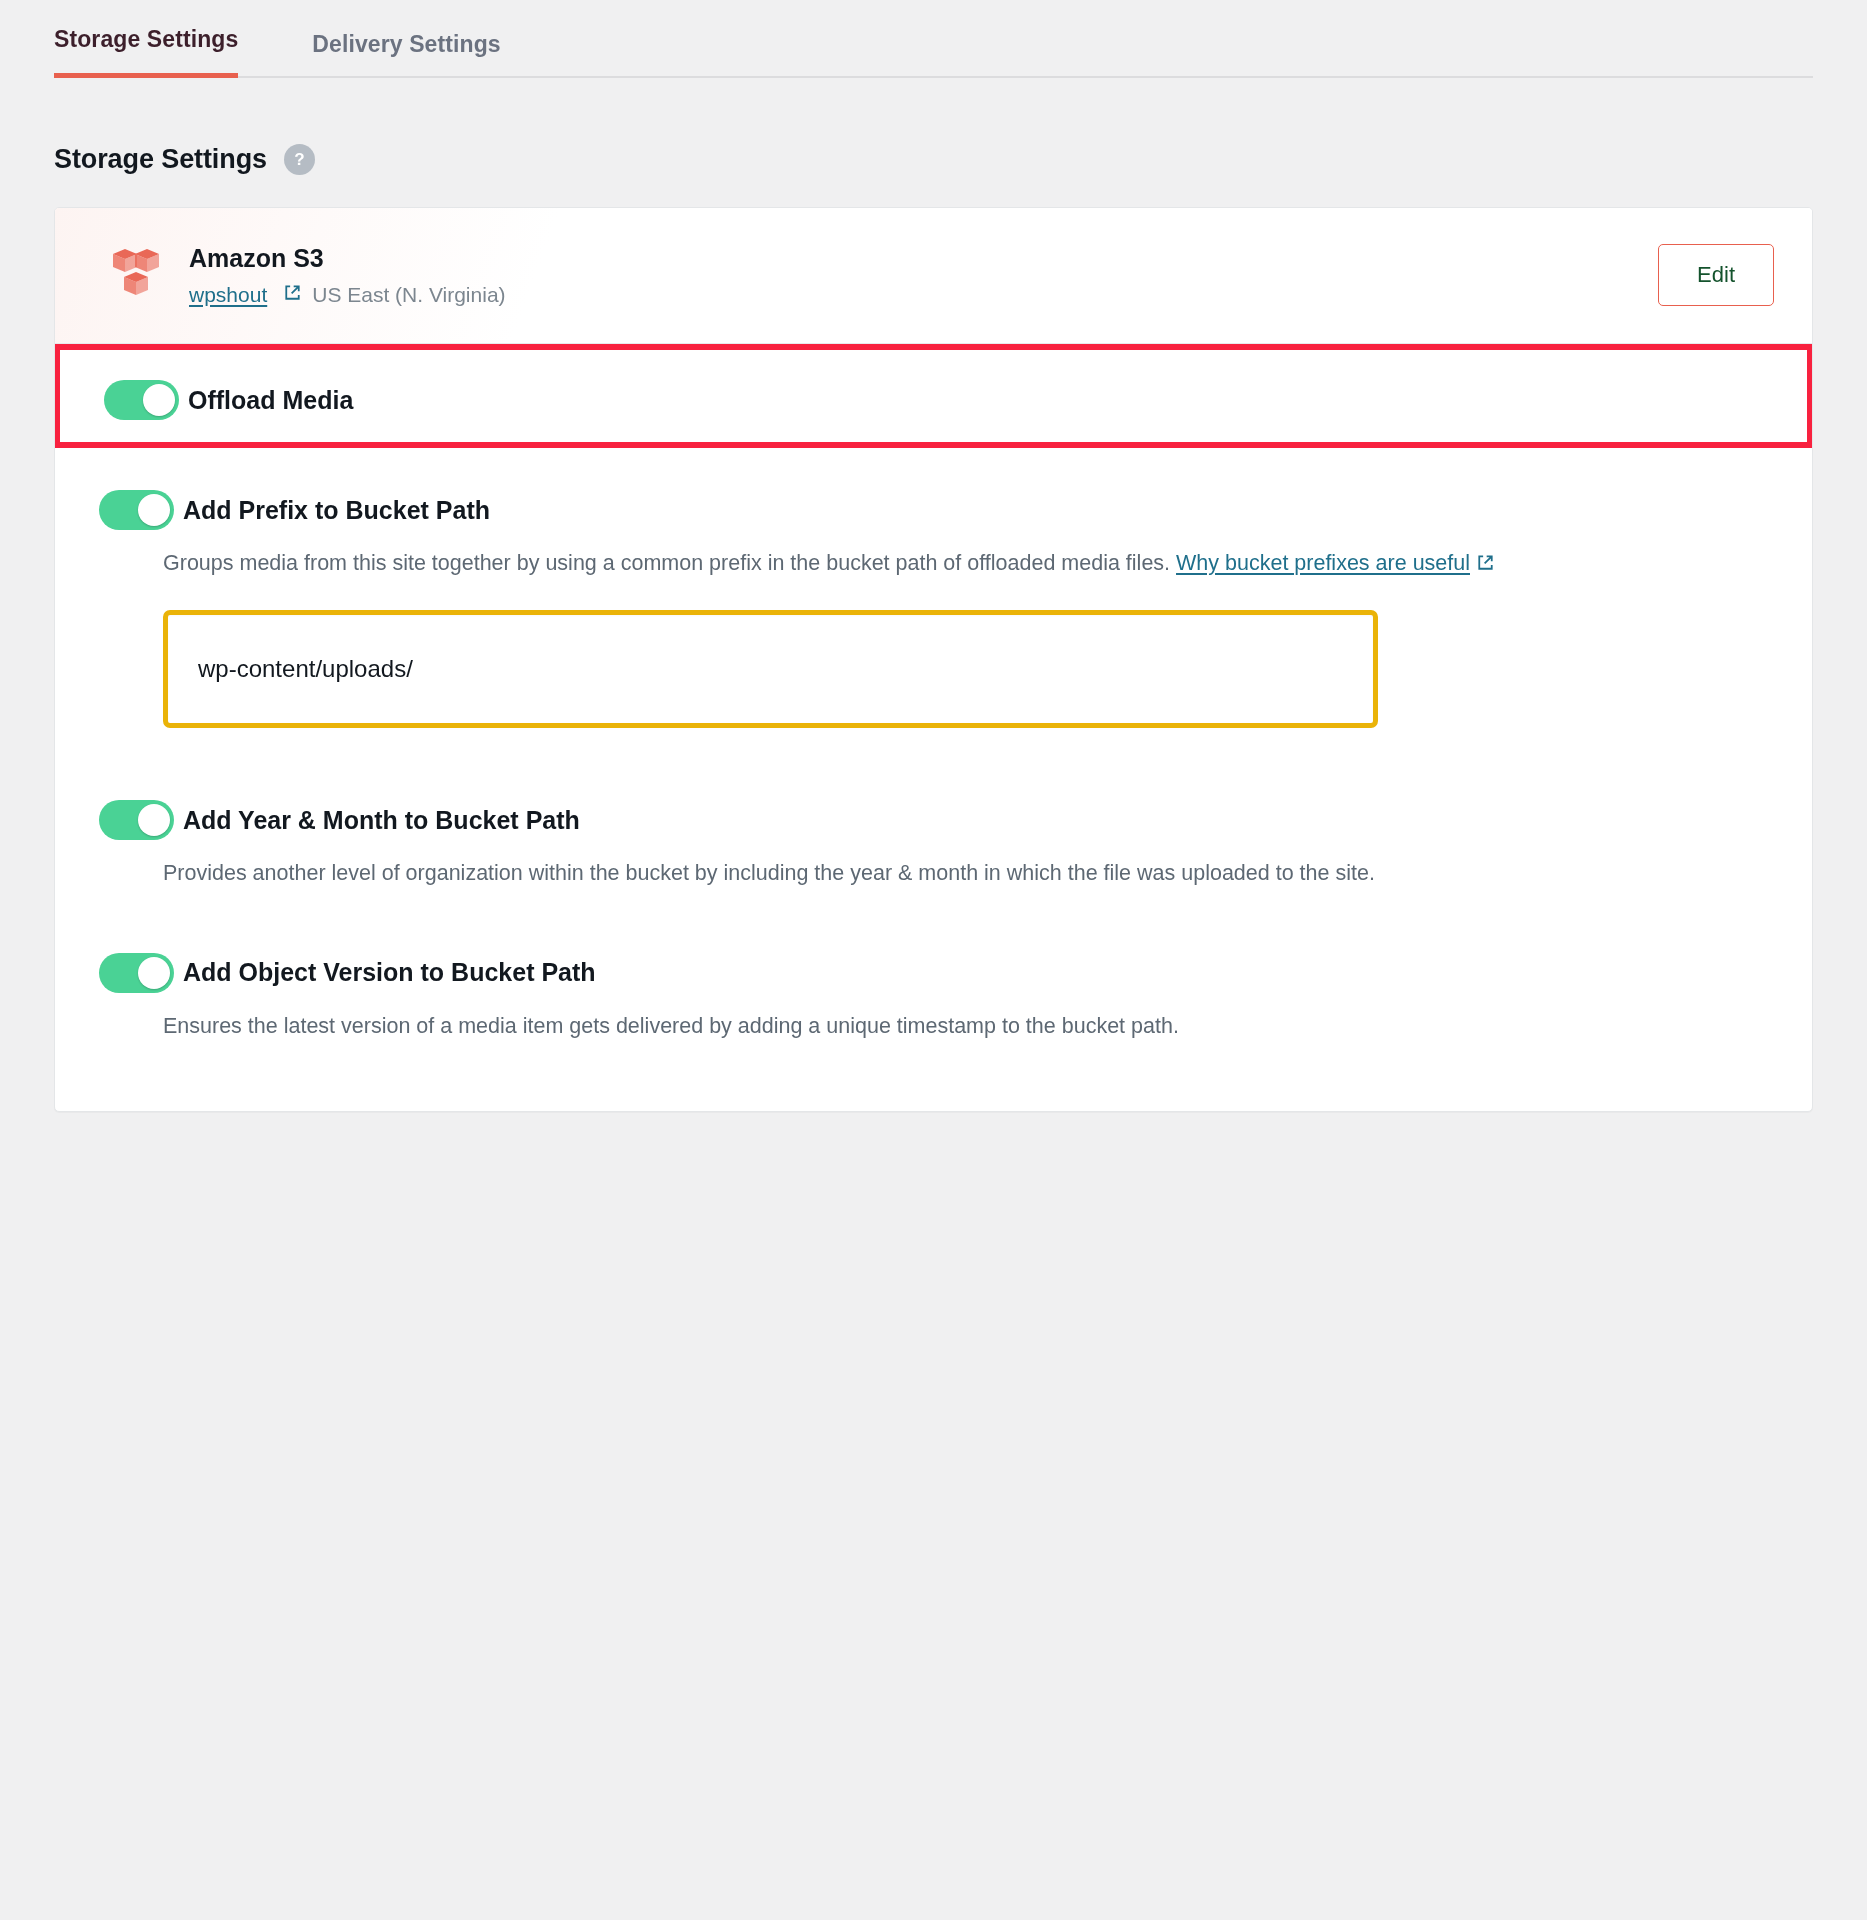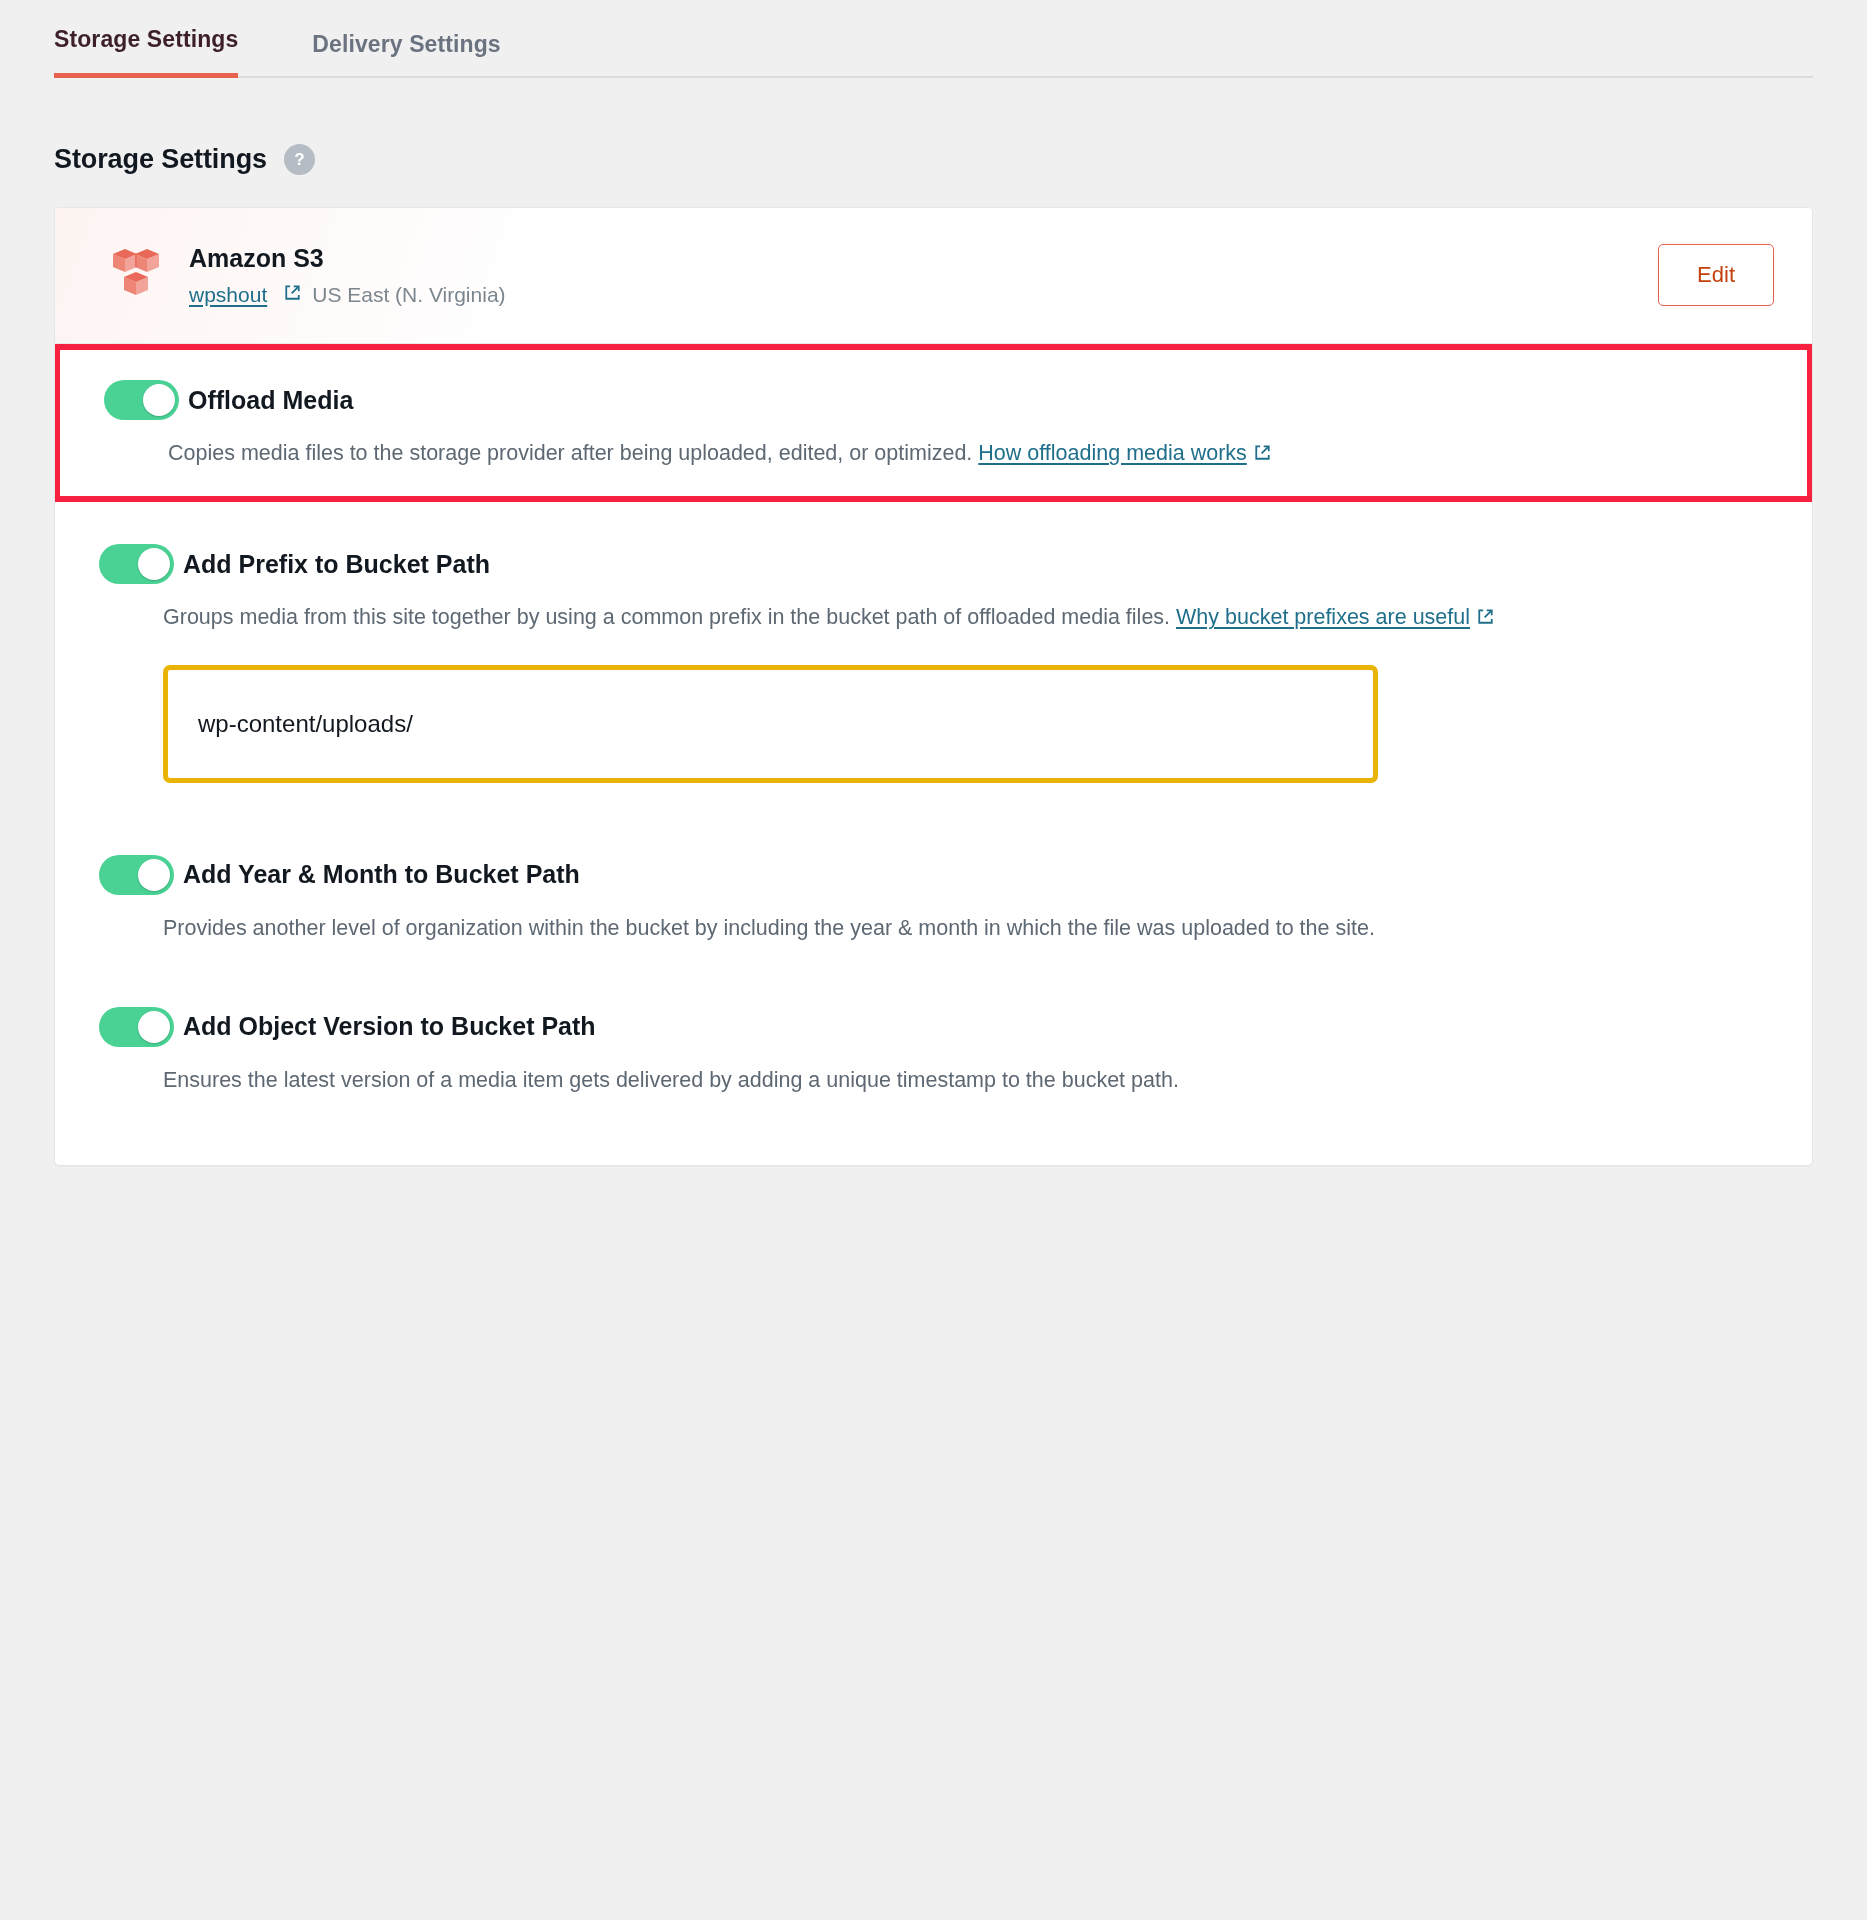--- a/index.html
+++ b/index.html
@@ -89,21 +89,21 @@
   }
   .provider-sub { display: flex; align-items: center; gap: 10px; font-size: 21px; }
   .provider-sub a {
     color: #1f6f8b;
     text-decoration: underline;
     text-underline-offset: 3px;
   }
   .provider-region { color: #7c868f; }
   .edit-btn {
     border: 1px solid #e8604e;
-    color: #c2410c;
+    color: #14532d;
     background: #ffffff;
     border-radius: 5px;
     font-size: 22px;
     padding: 17px 38px;
     cursor: pointer;
     font-family: "Liberation Sans", sans-serif;
   }
 
   
   .highlight-wrap {
@@ -235,26 +235,20 @@
 
     <div class="highlight-wrap">
 
       <div class="setting">
         <div class="setting-head">
           <div class="toggle on">
               <span class="knob"></span>
             </div>
           <div class="setting-title">Offload Media</div>
         </div>
-        <div class="setting-desc">
-          <span>Copies media files to the storage provider after being uploaded, edited, or optimized. </span><a href="#">How offloading media works</a><span class="ext-ico"><svg width="19" height="19" viewBox="0 0 16 16">
-                <path d="M6 2H2v12h12v-4h-1.5v2.5h-9v-9H6V2z" fill="#1f6f8b"></path>
-                <path d="M9 2h5v5h-1.5V4.56L7.8 9.26 6.74 8.2l4.7-4.7H9V2z" fill="#1f6f8b"></path>
-              </svg></span>
-        </div>
       </div>
 
 
     </div>
 
     <div class="setting" style="padding-top:42px;">
       <div class="setting-head">
         <div class="toggle on">
             <span class="knob"></span>
           </div>

